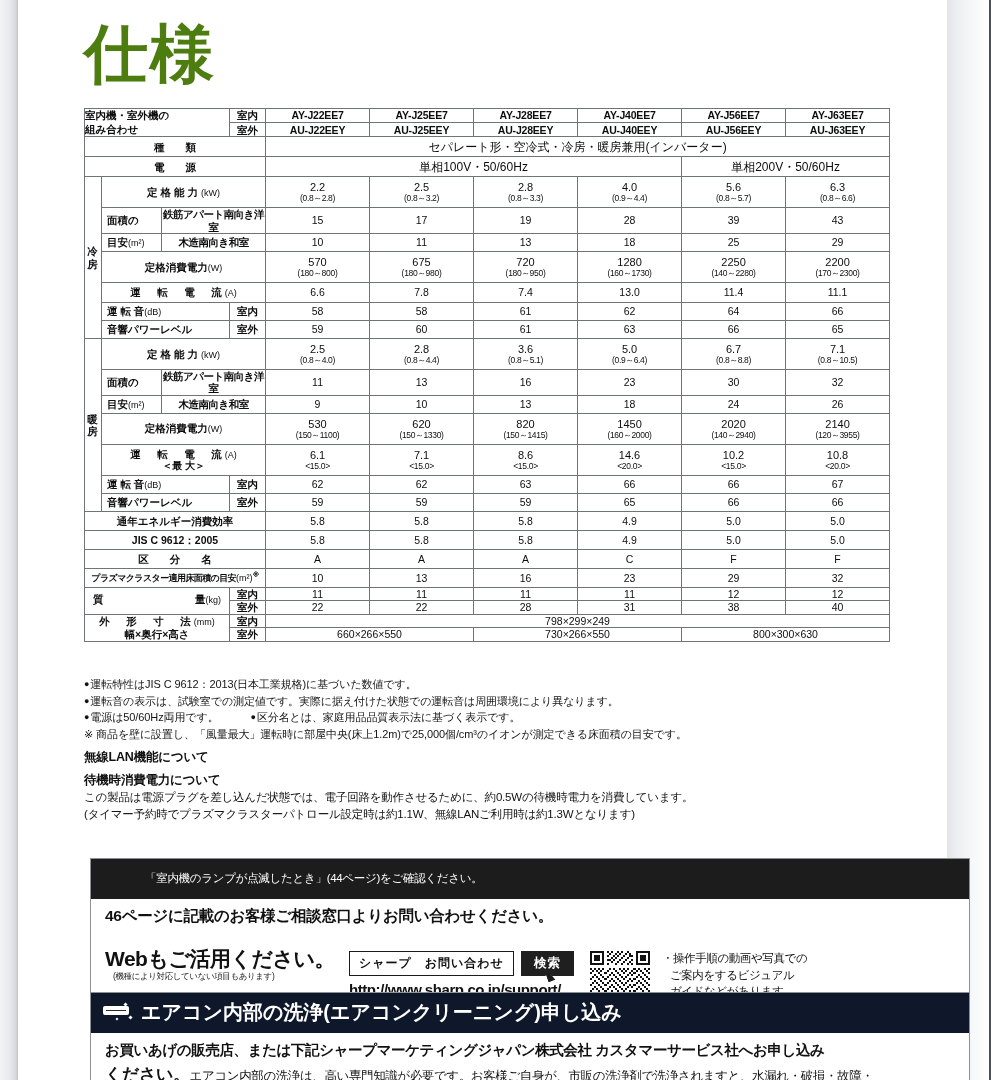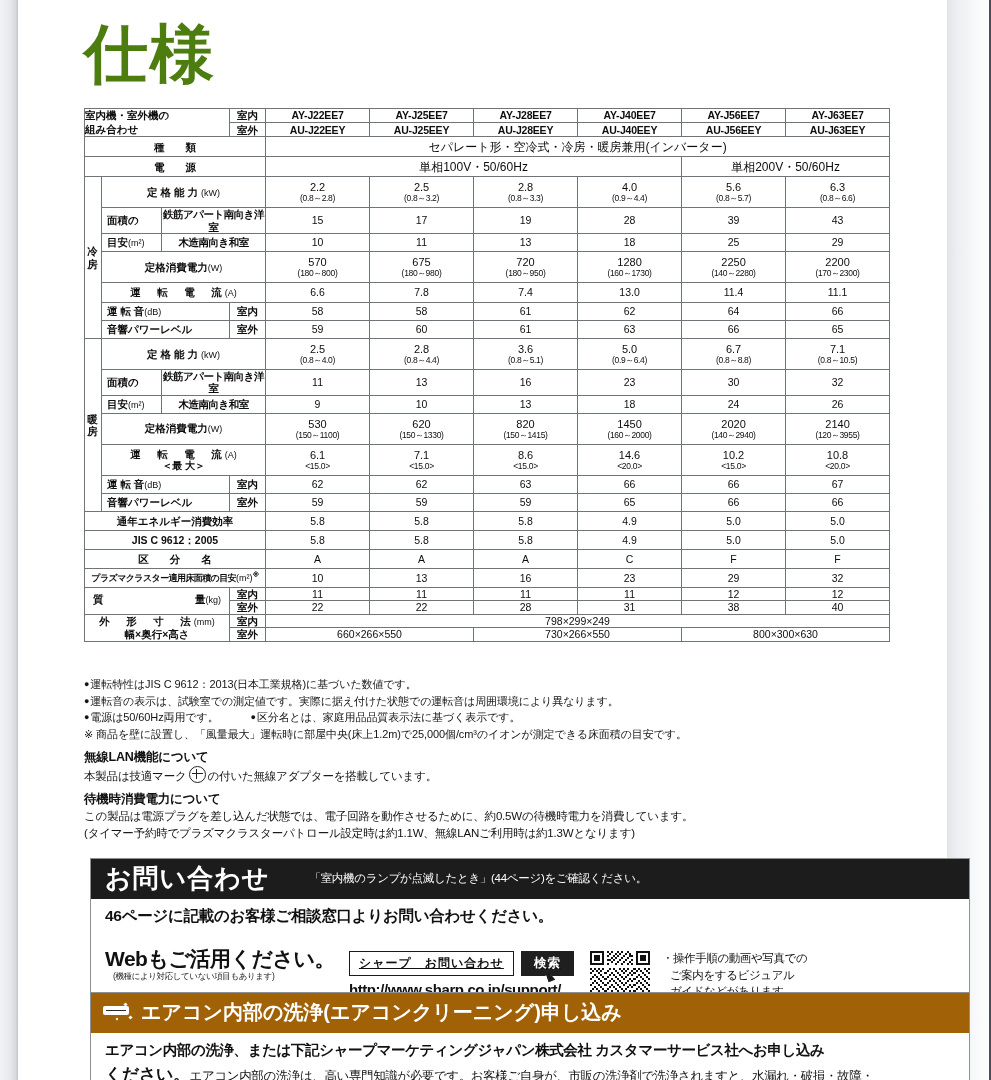--- a/index.html
+++ b/index.html
@@ -66,41 +66,41 @@
   .inq-hd{background:#1c1c1c;color:#fff;display:flex;align-items:center;
     padding:5px 10px 6px 14px;height:40px;box-sizing:border-box;}
   .inq-hd-t{font-size:26px;font-weight:bold;letter-spacing:1px;flex:0 0 auto;}
   .inq-hd-s{font-size:11.5px;line-height:1.32;margin-left:40px;letter-spacing:-0.3px;}
   .inq-body{padding:7px 12px 8px 14px;background:#fff;}
   .inq-l1{font-size:15.5px;font-weight:bold;letter-spacing:-0.3px;margin-bottom:21px;}
   .inq-row{display:flex;align-items:flex-start;}
   .inq-left{flex:0 0 auto;}
   .web{font-size:21px;font-weight:bold;letter-spacing:-0.5px;line-height:1.05;}
   .web-sub{font-size:8.5px;color:#1a1a1a;letter-spacing:-0.4px;margin-top:1px;padding-left:8px;}
-  .inq-mid{flex:0 0 auto;margin-left:14px;padding-top:3px;text-decoration:underline;}
+  .inq-mid{flex:0 0 auto;margin-left:14px;padding-top:3px;}
   .srch-row{display:flex;align-items:center;gap:7px;}
   .srch-box{border:1.5px solid #1b1b1b;background:#fff;font-size:12px;
     padding:3px 9px;letter-spacing:1px;font-weight:bold;}
   .srch-btn{position:relative;background:#1f1f1f;color:#fff;font-size:12.5px;font-weight:bold;
     padding:4px 13px;letter-spacing:1px;}
   .cursor{position:absolute;right:18px;bottom:-9px;width:0;height:0;
     border-left:5px solid #fff;border-right:4px solid transparent;
     border-top:0;border-bottom:11px solid #fff;transform:rotate(-18deg);}
   .cursor:after{content:"";position:absolute;left:-4px;top:-1px;width:0;height:0;
     border-left:4px solid #1b1b1b;border-bottom:8px solid #1b1b1b;border-right:3px solid transparent;}
   .url{font-size:15px;font-weight:bold;margin-top:5px;letter-spacing:-0.4px;}
   .inq-qr{flex:0 0 auto;margin-left:14px;padding-top:1px;}
   .qr{width:60px;height:60px;background:#fff;padding:2px;border:0;}
   .inq-note{flex:0 0 auto;margin-left:10px;font-size:11.5px;line-height:1.45;
     letter-spacing:-0.4px;padding-top:2px;}
 
   
   .clean{position:absolute;left:90px;top:992px;width:880px;box-sizing:border-box;
     border:1px solid #8d9196;background:#fff;}
-  .clean-hd{background:#a16207;color:#fff;display:flex;align-items:center;
+  .clean-hd{background:#0f172a;color:#fff;display:flex;align-items:center;
     padding:6px 10px 7px 12px;}
   .ac-icon{flex:0 0 auto;width:30px;height:20px;position:relative;margin-right:8px;}
   .ac-body{position:absolute;left:0;top:3px;width:26px;height:9px;background:#fff;border-radius:2px;}
   .ac-slot{position:absolute;left:3px;top:7px;width:20px;height:1.5px;background:#2a2a2a;}
   .spk{position:absolute;background:#fff;}
   .clean-hd-t{font-size:20px;font-weight:bold;letter-spacing:0px;}
   .clean-body{padding:8px 12px 6px 14px;}
   .cl1{font-size:14.5px;font-weight:bold;letter-spacing:-0.4px;line-height:1.35;}
   .cl2{font-size:12.5px;letter-spacing:-0.4px;line-height:1.4;margin-top:2px;}
   .cl2 .lead{font-size:17px;font-weight:bold;}
@@ -490,31 +490,28 @@
     <div class="note">
       <span class="bullet">●</span><span>運転音の表示は、試験室での測定値です。実際に据え付けた状態での運転音は周囲環境により異なります。</span></div>
     <div class="note">
       <span class="bullet">●</span><span>電源は50/60Hz両用です。</span>
       <span style="display:inline-block;width:26px"></span>
       <span class="bullet">●</span><span>区分名とは、家庭用品品質表示法に基づく表示です。</span></div>
     <div class="note">
       <span>※</span> <span>商品を壁に設置し、「風量最大」運転時に部屋中央(床上1.2m)で25,000個/cm³のイオンが測定できる床面積の目安です。</span></div>
 
     <div class="sec-h">無線LAN機能について</div>
-    <div class="sec-b">
-      <span>本製品は技適マーク</span><span class="giteki"></span><span>の付いた無線アダプターを搭載しています。</span></div>
 
     <div class="sec-h">待機時消費電力について</div>
     <div class="sec-b">この製品は電源プラグを差し込んだ状態では、電子回路を動作させるために、約0.5Wの待機時電力を消費しています。</div>
     <div class="sec-b">(タイマー予約時でプラズマクラスターパトロール設定時は約1.1W、無線LANご利用時は約1.3Wとなります)</div>
   </div>
 
   <div class="inq">
     <div class="inq-hd">
-      <div class="inq-hd-t">お問い合わせ</div>
       <div class="inq-hd-s">
         <div>「室内機のランプが点滅したとき」(44ページ)をご確認ください。</div>
       </div>
     </div>
     <div class="inq-body">
       <div class="inq-l1">46ページに記載のお客様ご相談窓口よりお問い合わせください。</div>
       <div class="inq-row">
         <div class="inq-left">
           <div class="web">Webもご活用ください。</div>
           <div class="web-sub">(機種により対応していない項目もあります)</div>
@@ -587,19 +584,19 @@
       <div class="ac-icon">
         <div class="ac-body"></div>
           <div class="ac-slot"></div>
         <div class="spk" style="left:21px;top:0px;width:3px;height:3px;transform:rotate(45deg)"></div>
         <div class="spk" style="left:26px;top:13px;width:3px;height:3px;transform:rotate(45deg)"></div>
         <div class="spk" style="left:13px;top:15px;width:2px;height:2px;transform:rotate(45deg)"></div>
       </div>
       <div class="clean-hd-t">エアコン内部の洗浄(エアコンクリーニング)申し込み</div>
     </div>
     <div class="clean-body">
-      <div class="cl1">エアコン内部の洗浄、または下記シャープマーケティングジャパン株式会社 カスタマーサービス社へお申し込み</div>
+      <div class="cl1">お買いあげの販売店、または下記シャープマーケティングジャパン株式会社 カスタマーサービス社へお申し込み</div>
       <div class="cl2">
         <span class="lead">ください。</span><span>エアコン内部の洗浄は、高い専門知識が必要です。お客様ご自身が、市販の洗浄剤で洗浄されますと、水漏れ・破損・故障・</span></div>
     </div>
   </div>
 
 </div>
 
 </body></html>

